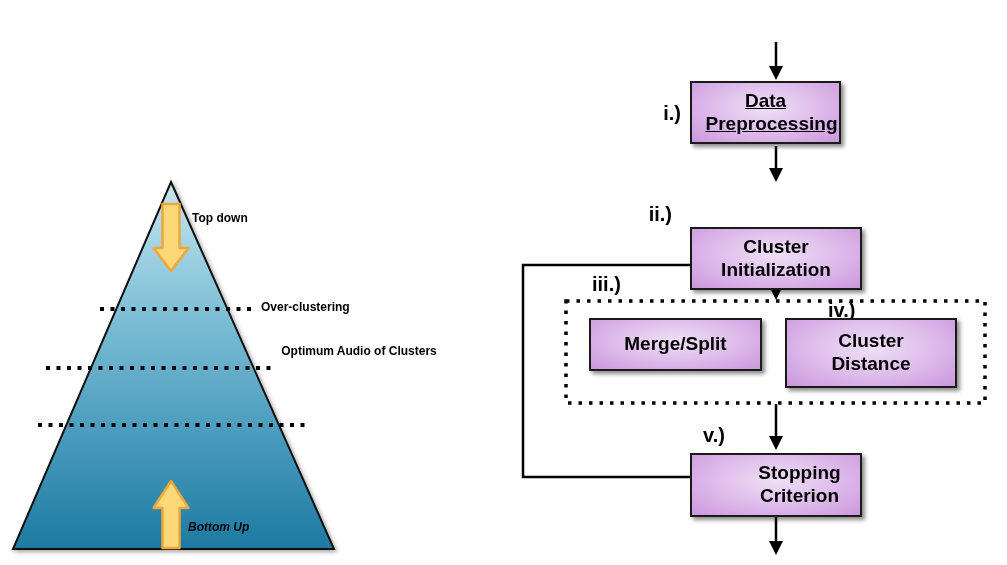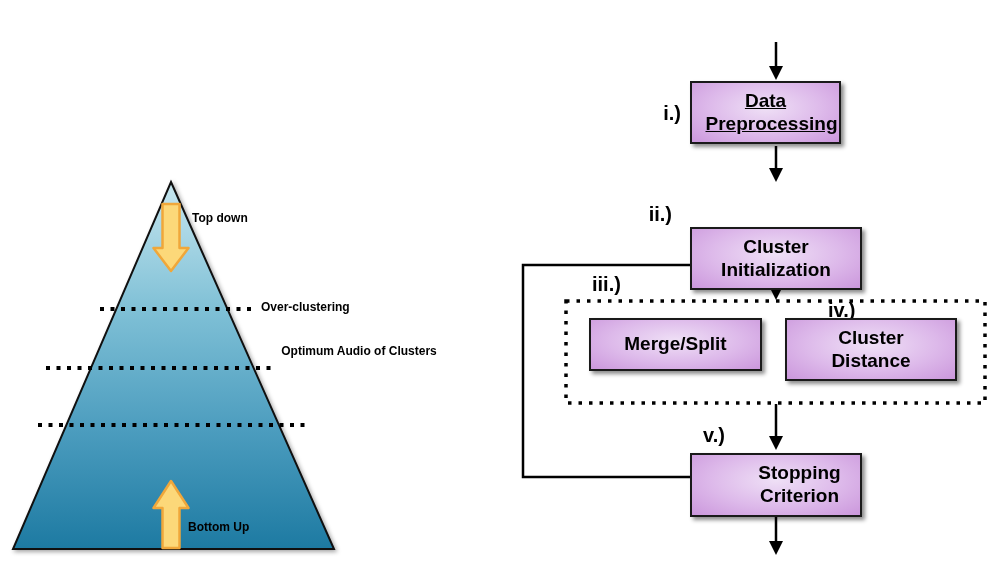--- a/index.html
+++ b/index.html
@@ -124,38 +124,38 @@
       <line x1="776" y1="517" x2="776" y2="541"></line>
       <polygon class="ah" points="776,555 769,541 783,541"></polygon>
 
       <rect class="dashedrect" x="566" y="301" width="419" height="102"></rect>
     </g>
   </svg>
 
   <div class="lbl pyr" style="left:192px; top:211px;">Top down</div>
   <div class="lbl pyr" style="left:261px; top:300px;text-align:right;">Over-clustering</div>
   <div class="lbl pyr wrap" style="left:269px; top:344px; width:180px;">Optimum Audio of Clusters</div>
-  <div class="lbl pyr" style="left:188px; top:520px;">Bottom Up</div>
+  <div class="lbl pyr" style="left:188px; top:520px;font-style:italic;">Bottom Up</div>
 
 
   <div class="lbl num ralign" style="left:625px; top:101px; width:56px;">i.)</div>
   <div class="lbl num ralign" style="left:612px; top:202px; width:60px;">ii.)</div>
   <div class="lbl num" style="left:592px; top:272px;">iii.)</div>
   <div class="lbl num" style="left:828px; top:288px;margin-top:10px;">iv.)</div>
   <div class="lbl num" style="left:703px; top:423px;">v.)</div>
 
   <div class="fbox" style="left:690px; top:81px; width:151px; height:63px;text-decoration:underline;">
     <span class="w120">Data Preprocessing</span>
   </div>
   <div class="fbox" style="left:690px; top:184px; width:172px; height:63px;margin-top:43px;">
     <span class="w120">Cluster Initialization</span>
   </div>
   <div class="fbox" style="left:589px; top:318px; width:173px; height:53px;">
     <span>Merge/Split</span>
   </div>
-  <div class="fbox" style="left:785px; top:318px; width:172px; height:63px;">
+  <div class="fbox" style="left:785px; top:318px; width:172px; height:70px;">
     <span class="w100">Cluster Distance</span>
   </div>
   <div class="fbox" style="left:690px; top:453px; width:172px; height:64px;padding-left:47px;">
     <span class="w100">Stopping Criterion</span>
   </div>
 
 </div>
 
 </body></html>

